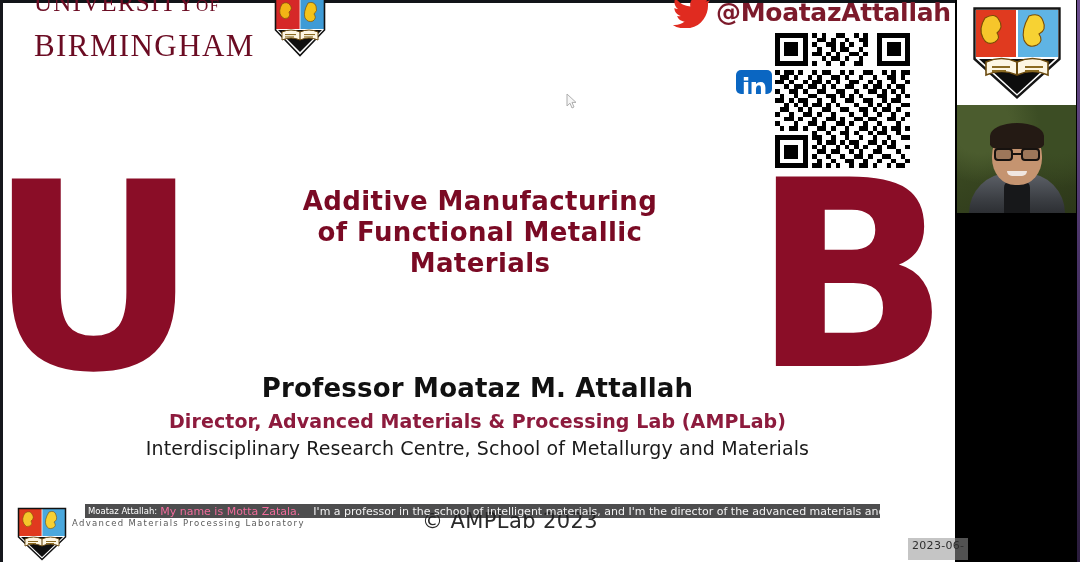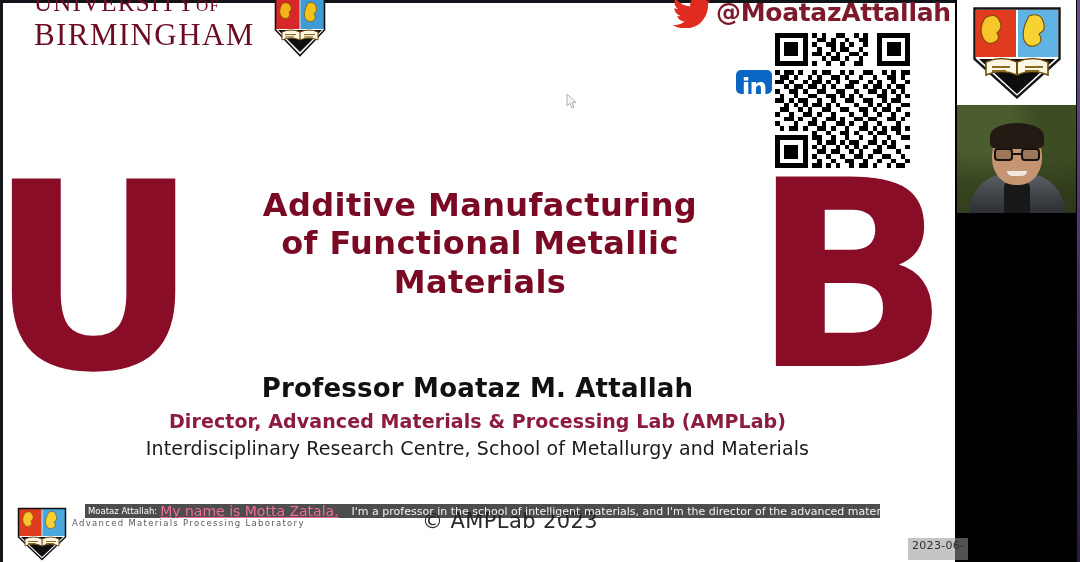--- a/index.html
+++ b/index.html
@@ -62,21 +62,21 @@
     letter-spacing: 1.2px;
     white-space: nowrap;
   }
   #uob-wordmark .wm-line1 .small {
     font-size: 17px;
   }
   #uob-wordmark .wm-line2 {
     font-family: "Liberation Serif", serif;
     font-size: 31px;
     letter-spacing: 1.4px;
-    margin-top: 4px;
+    margin-top: 15px;
     white-space: nowrap;
   }
 
   
   .crest {
     position: relative;
     display: inline-block;
   }
   .crest svg { display: block; }
 
@@ -161,21 +161,21 @@
   
   #title-block {
     position: absolute;
     left: 180px;
     top: 186px;
     width: 600px;
     text-align: center;
     color: #7a0a24;
     font-family: "DejaVu Sans", sans-serif;
     font-weight: bold;
-    font-size: 32px;
+    font-size: 26px;
     line-height: 1.20;
     letter-spacing: 0.4px;
   }
   #title-block .tline { display: block; white-space: nowrap; }
 
   
   #presenter-block {
     position: absolute;
     left: 0px;
     top: 374px;
@@ -269,25 +269,24 @@
     box-sizing: border-box;
   }
   #caption-speaker {
     font-family: "DejaVu Sans", sans-serif;
     font-size: 8.5px;
     color: #ffffff;
     white-space: nowrap;
   }
   #caption-highlight {
     font-family: "DejaVu Sans", sans-serif;
-    font-size: 14px;
+    font-size: 11px;
     color: #f06b9b;
     white-space: nowrap;
     margin-left: 3px;
-    text-decoration: underline;
   }
   #caption-rest {
     font-family: "DejaVu Sans", sans-serif;
     font-size: 11px;
     color: #f2f2f2;
     white-space: nowrap;
     margin-left: 13px;
   }
 
   

